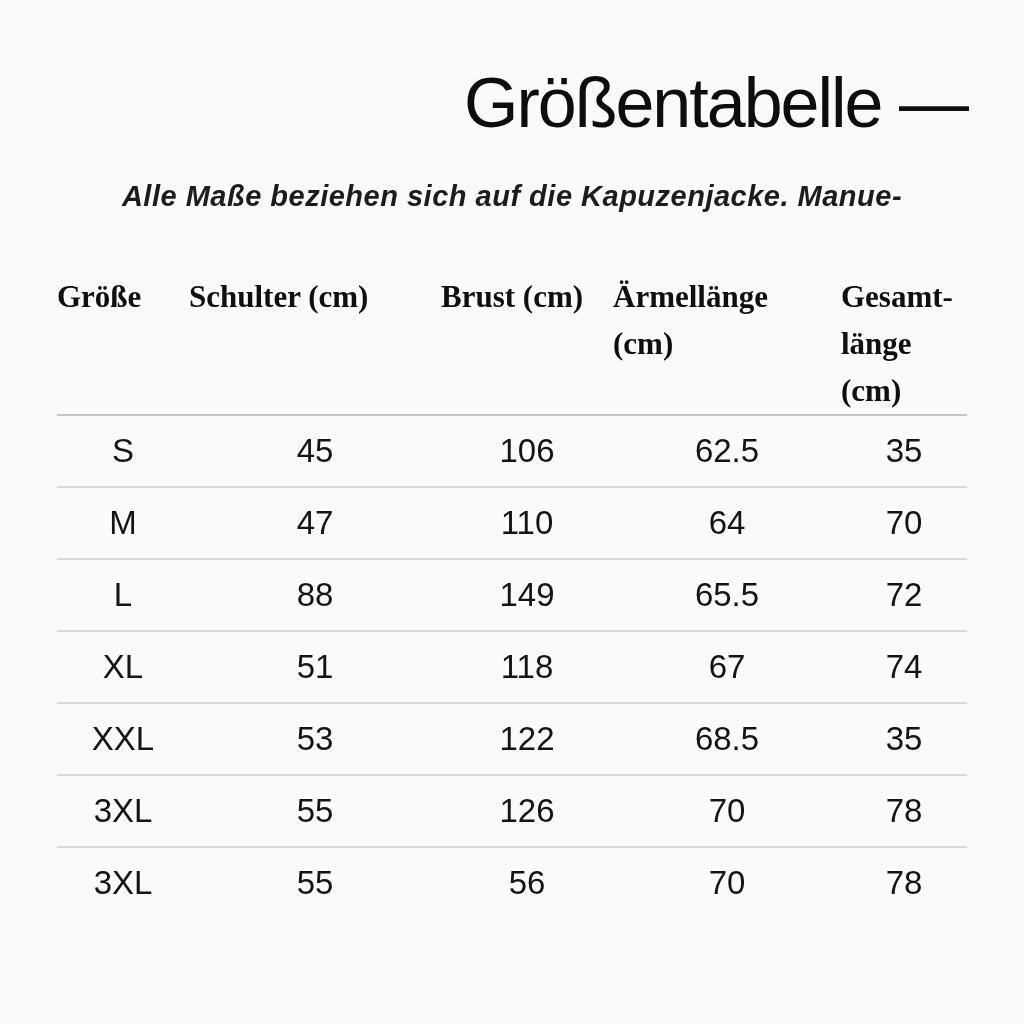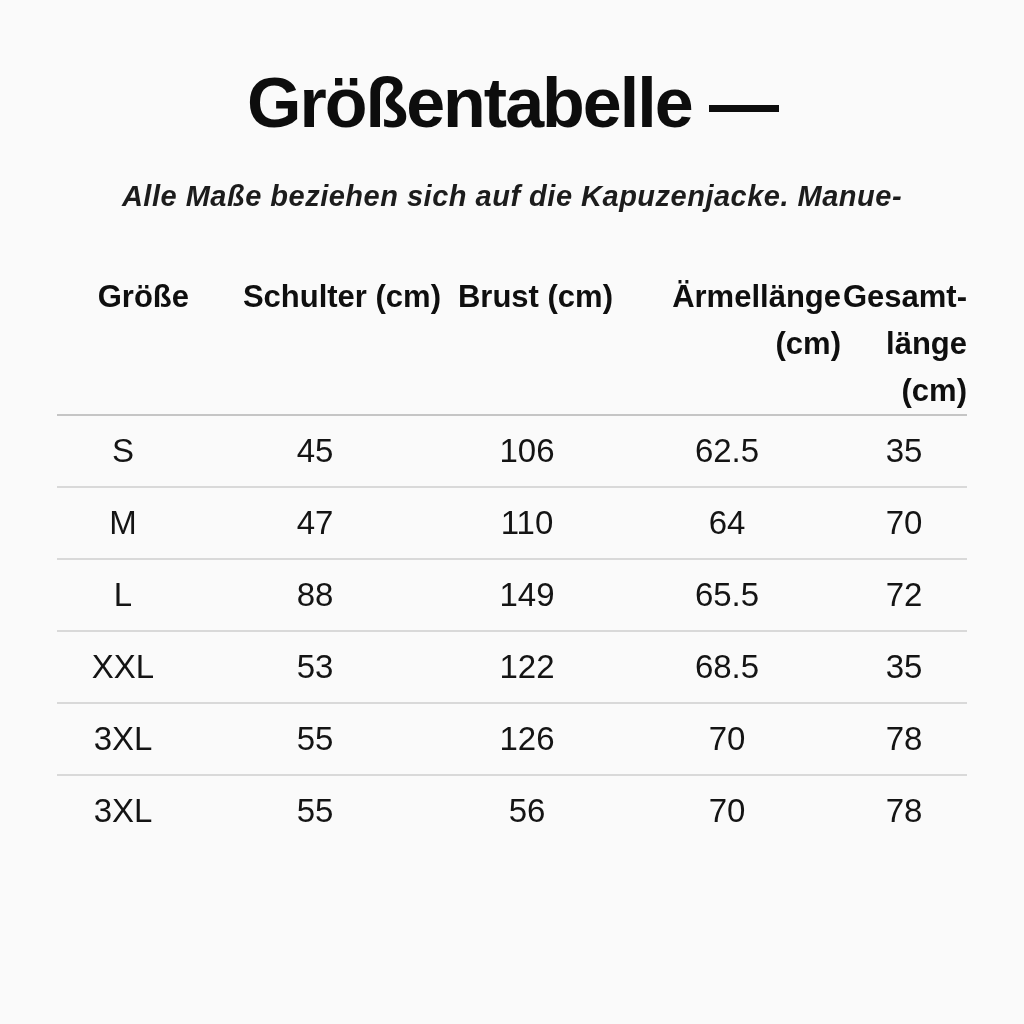--- a/index.html
+++ b/index.html
@@ -14,24 +14,24 @@
     color: #111111;
     font-family: "Liberation Sans", "DejaVu Sans", sans-serif;
   }
   .page {
     width: 910px;
     margin: 0 auto;
     padding-top: 62px;
   }
   .title {
     margin: 0;
-    text-align: center;
+    text-align: right;
     font-size: 70px;
     line-height: 82px;
-    font-weight: 700;
+    font-weight: 400;
     letter-spacing: -2px;
     color: #0d0d0d;
   }
   .title-line { display: block; }
   .subtitle {
     margin: 30px 0 0 0;
     text-align: center;
     font-style: italic;
     font-weight: 400;
     font-size: 29px;
@@ -43,25 +43,26 @@
   table.size-table {
     margin-top: 55px;
     width: 910px;
     table-layout: fixed;
     border-collapse: collapse;
   }
   .size-table th {
     font-size: 31px;
     line-height: 47px;
     font-weight: 700;
-    text-align: right;
+    text-align: left;
     vertical-align: top;
     padding: 0;
     color: #0f0f0f;
     border-bottom: 2px solid #c5c5c5;
+    font-family: Liberation Serif, serif;
   }
   .th-line { display: block; }
   .size-table td {
     height: 68px;
     text-align: center;
     vertical-align: middle;
     font-size: 33px;
     font-weight: 400;
     color: #141414;
     border-bottom: 2px solid #d9d9d9;
@@ -129,20 +130,27 @@
           <td>70</td>
         </tr>
         <tr>
           <td>L</td>
           <td>88</td>
           <td>149</td>
           <td>65.5</td>
           <td>72</td>
         </tr>
         <tr>
+          <td>XL</td>
+          <td>51</td>
+          <td>118</td>
+          <td>67</td>
+          <td>74</td>
+        </tr>
+        <tr>
           <td>XXL</td>
           <td>53</td>
           <td>122</td>
           <td>68.5</td>
           <td>35</td>
         </tr>
         <tr>
           <td>3XL</td>
           <td>55</td>
           <td>126</td>

